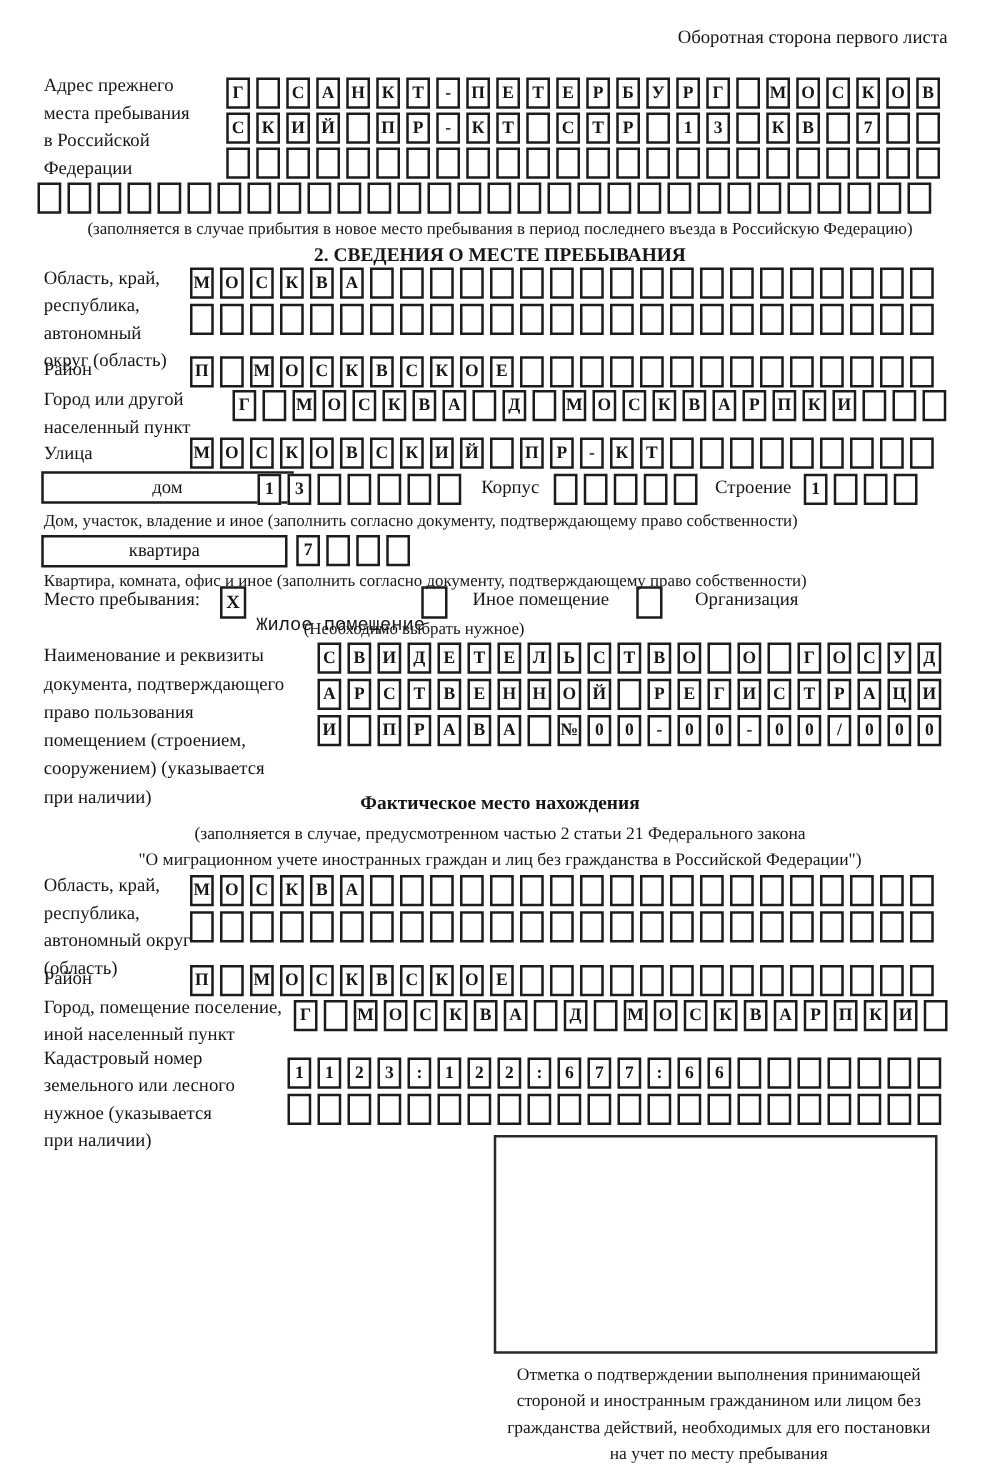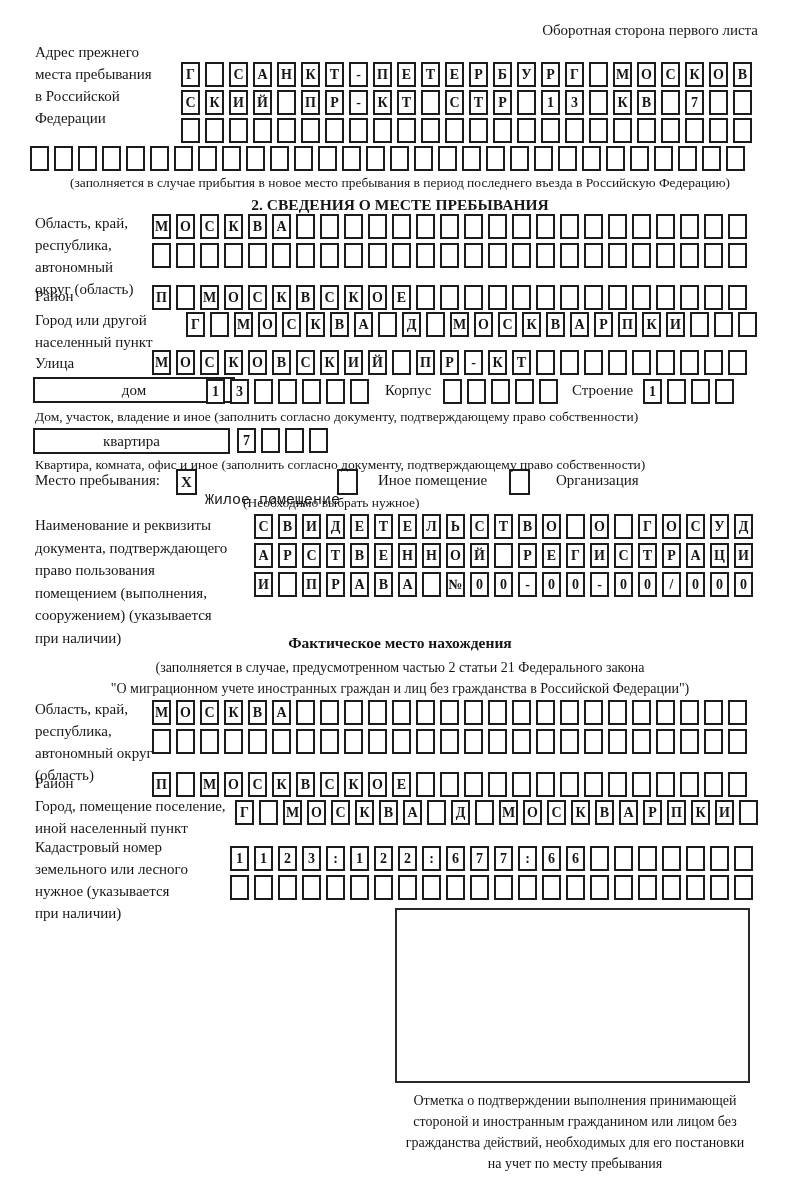--- a/index.html
+++ b/index.html
@@ -31,21 +31,21 @@
   }
   .inline-label { position:absolute; font-size:15px; white-space:nowrap; }
   .stamp-box { position:absolute; left:395px; top:908px; width:355px; height:175px; border:2px solid #2a2a2a; background:#fff; }
   .stamp-caption { position:absolute; left:392px; top:1090px; width:366px; font-size:14px; line-height:21px; text-align:center; }
 </style>
 </head>
 <body>
 
 <div class="header-note">Оборотная сторона первого листа</div>
 
-<div class="label" style="left:35px; top:41px; width:146px;font-family:Liberation Serif, serif;">
+<div class="label" style="left:35px; top:58px; width:146px;font-family:Liberation Serif, serif;">
     <div>Адрес прежнего</div>
     <div>места пребывания</div>
     <div>в Российской</div>
     <div>Федерации</div>
   </div>
 <div class="cell-row" style="left:181px; top:62px;">
     <div class="cell">Г</div>
     <div class="cell"></div>
     <div class="cell">С</div>
     <div class="cell">А</div>
@@ -350,21 +350,21 @@
 <div class="checkbox" style="left:337px; top:469px;"></div>
 <div class="inline-label" style="left:378px; top:472px;">Иное помещение</div>
 <div class="checkbox" style="left:509px; top:469px;"></div>
 <div class="inline-label" style="left:556px; top:472px;">Организация</div>
 <div class="note" style="left:243px; top:494px;">(Необходимо выбрать нужное)</div>
 
 <div class="label" style="left:35px; top:514px; width:219px; line-height:22.5px;">
     <div>Наименование и реквизиты</div>
     <div>документа, подтверждающего</div>
     <div>право пользования</div>
-    <div>помещением (выполнения,</div>
+    <div>помещением (строением,</div>
     <div>сооружением) (указывается</div>
     <div>при наличии)</div>
   </div>
 <div class="cell-row" style="left:254px; top:514px;">
     <div class="cell">С</div>
     <div class="cell">В</div>
     <div class="cell">И</div>
     <div class="cell">Д</div>
     <div class="cell">Е</div>
     <div class="cell">Т</div>

